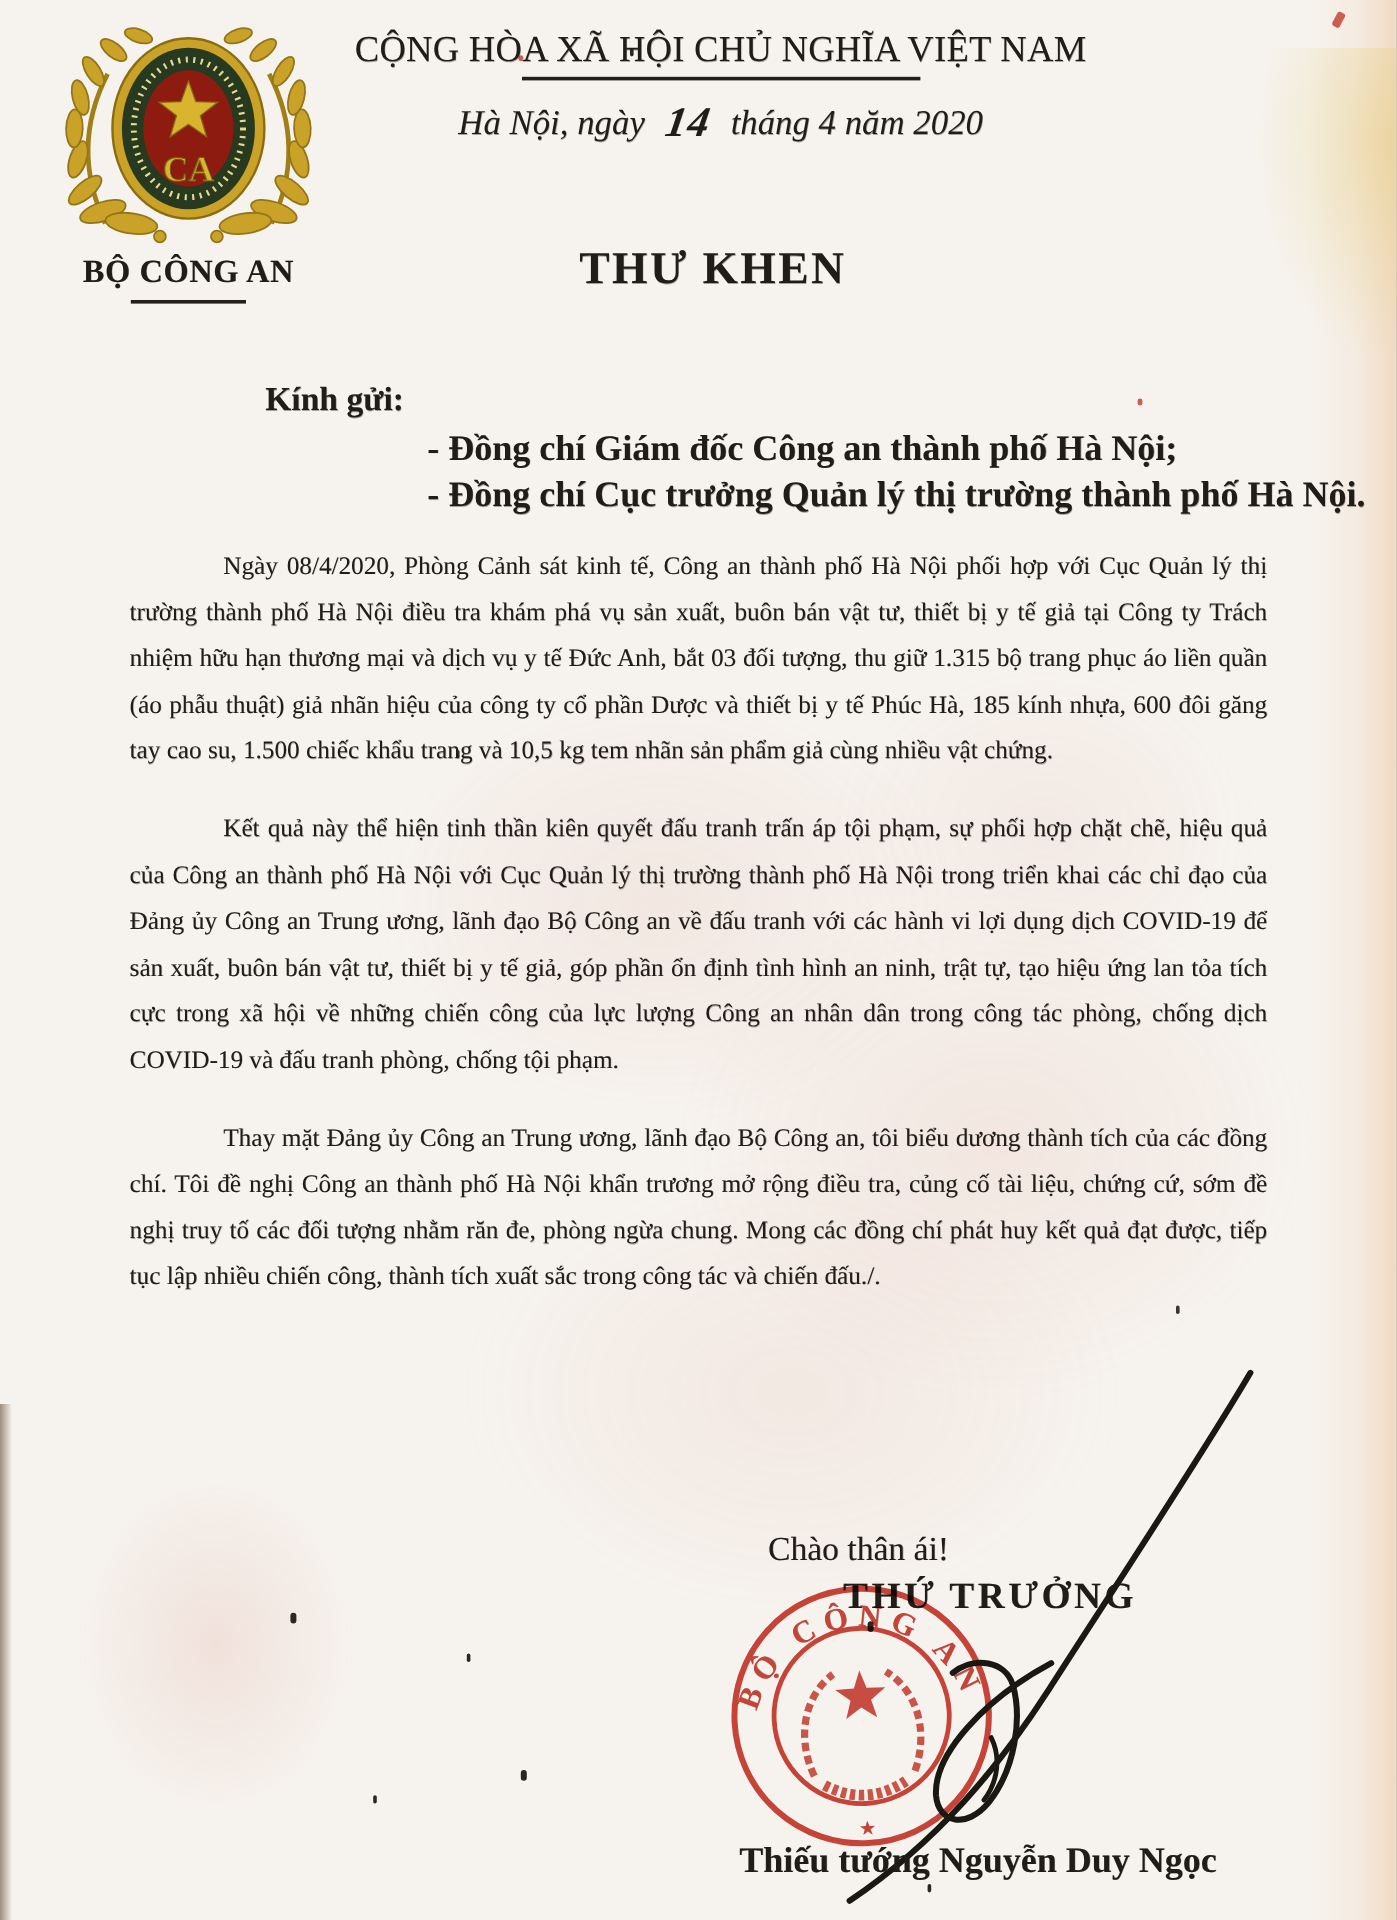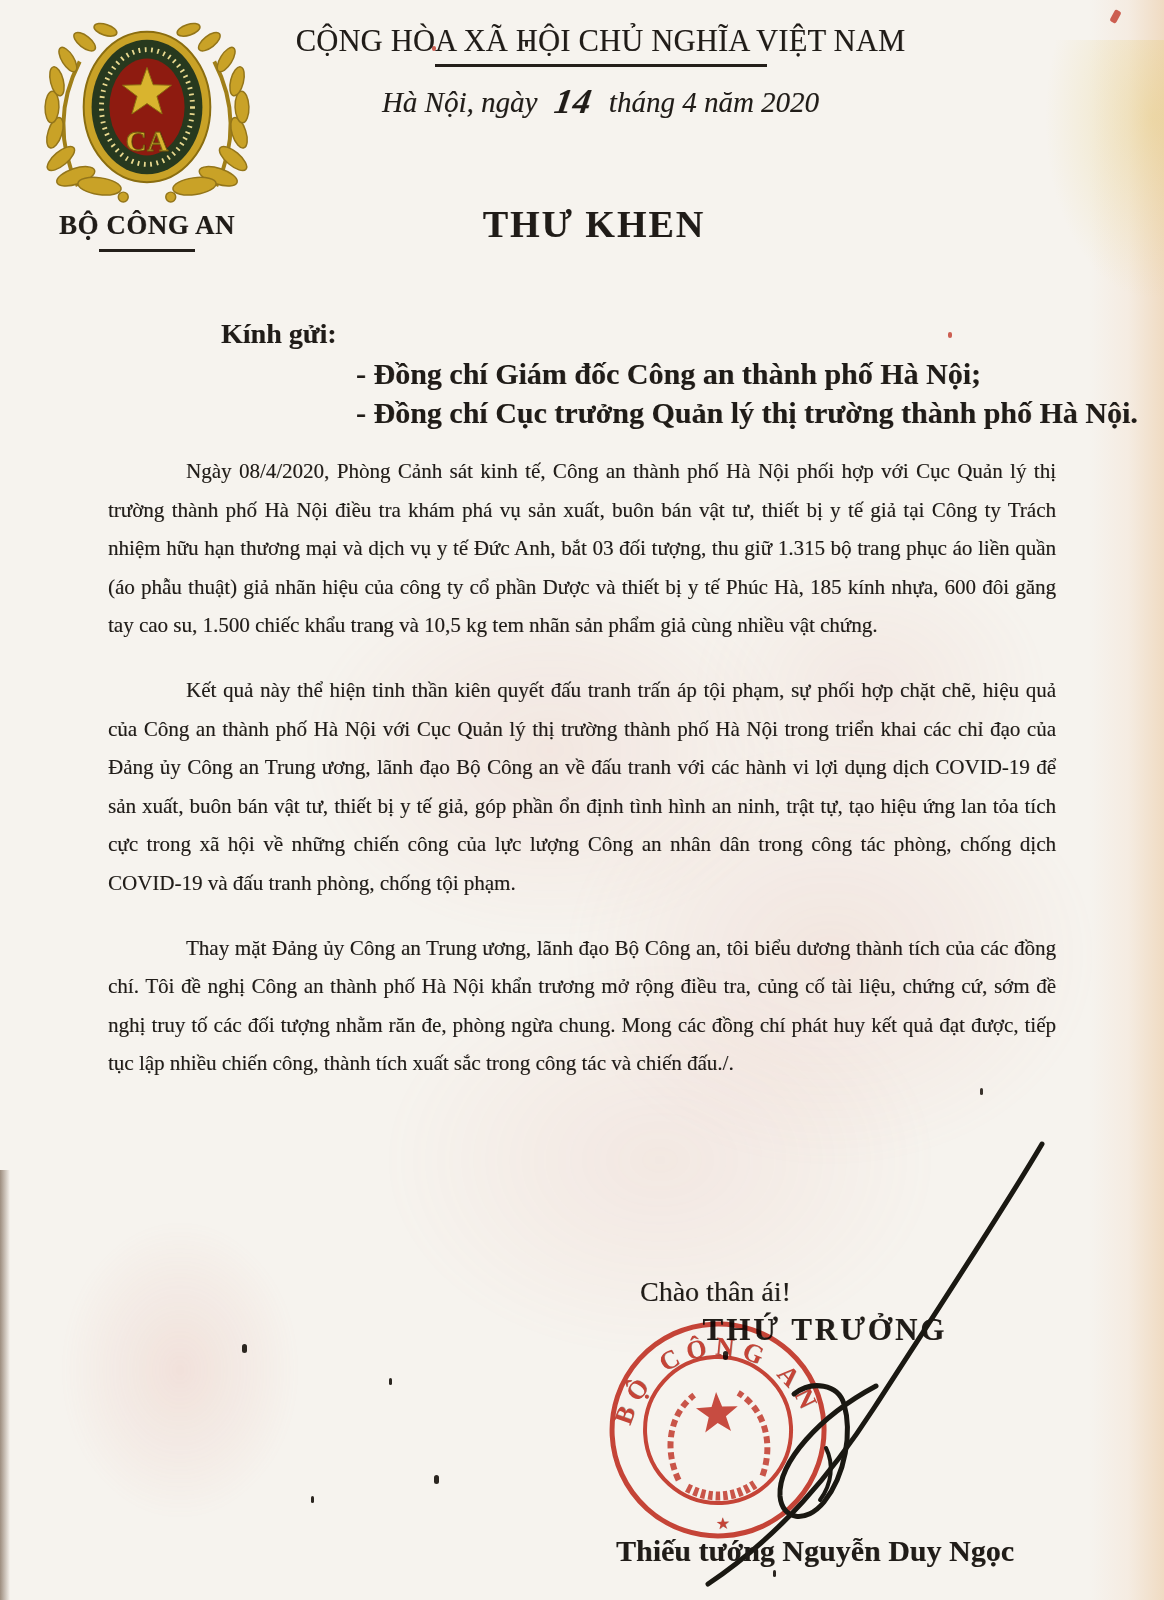--- a/index.html
+++ b/index.html
@@ -26,21 +26,21 @@
   .speckles{position:absolute;left:525px;top:40px;width:3px;height:7px;background:#2b2620;border-radius:2px;
     box-shadow:-282px 1305px 0 1px #2b2620, -214px 1456px 0 0 #2b2620, -90px 1436px 0 1px #2b2620,
       -136px 1338px 0 0 #2b2620, 199px 1312px 0 1px #2b2620, 248px 1530px 0 0 #2b2620,
       455px 1048px 0 0 #3a332c, -145px 585px 0 0 #3a332c;}
   .red-speck{position:absolute;width:7px;height:13px;background:#c23a2a;border-radius:2px;opacity:.8;}
   .rs1{left:1112px;top:10px;transform:rotate(28deg);}
   .rs2{left:948px;top:332px;width:4px;height:6px;}
   .rs3{left:432px;top:46px;width:4px;height:5px;}
 
   
-  .emblem-block{position:absolute;left:32px;top:16px;width:230px;text-align:center;}
+  .emblem-block{position:absolute;left:42px;top:16px;width:230px;text-align:center;}
   .agency{font-weight:bold;font-size:27px;letter-spacing:.5px;margin-top:2px;}
   .agency-underline{width:96px;height:3px;background:#241f1a;margin:8px auto 0;}
 
   
   .national-header{position:absolute;left:288px;top:24px;width:625px;text-align:center;}
   .nh-title{font-weight:normal;font-size:30.5px;letter-spacing:.2px;}
   .nh-motto{font-weight:bold;font-size:29px;margin-top:3px;}
   .nh-underline{width:332px;height:3px;background:#241f1a;margin:5px auto 0;}
   .nh-date{margin-top:14px;font-style:italic;font-size:29px;}
   .nh-date .gap{display:inline-block;width:7px;}

